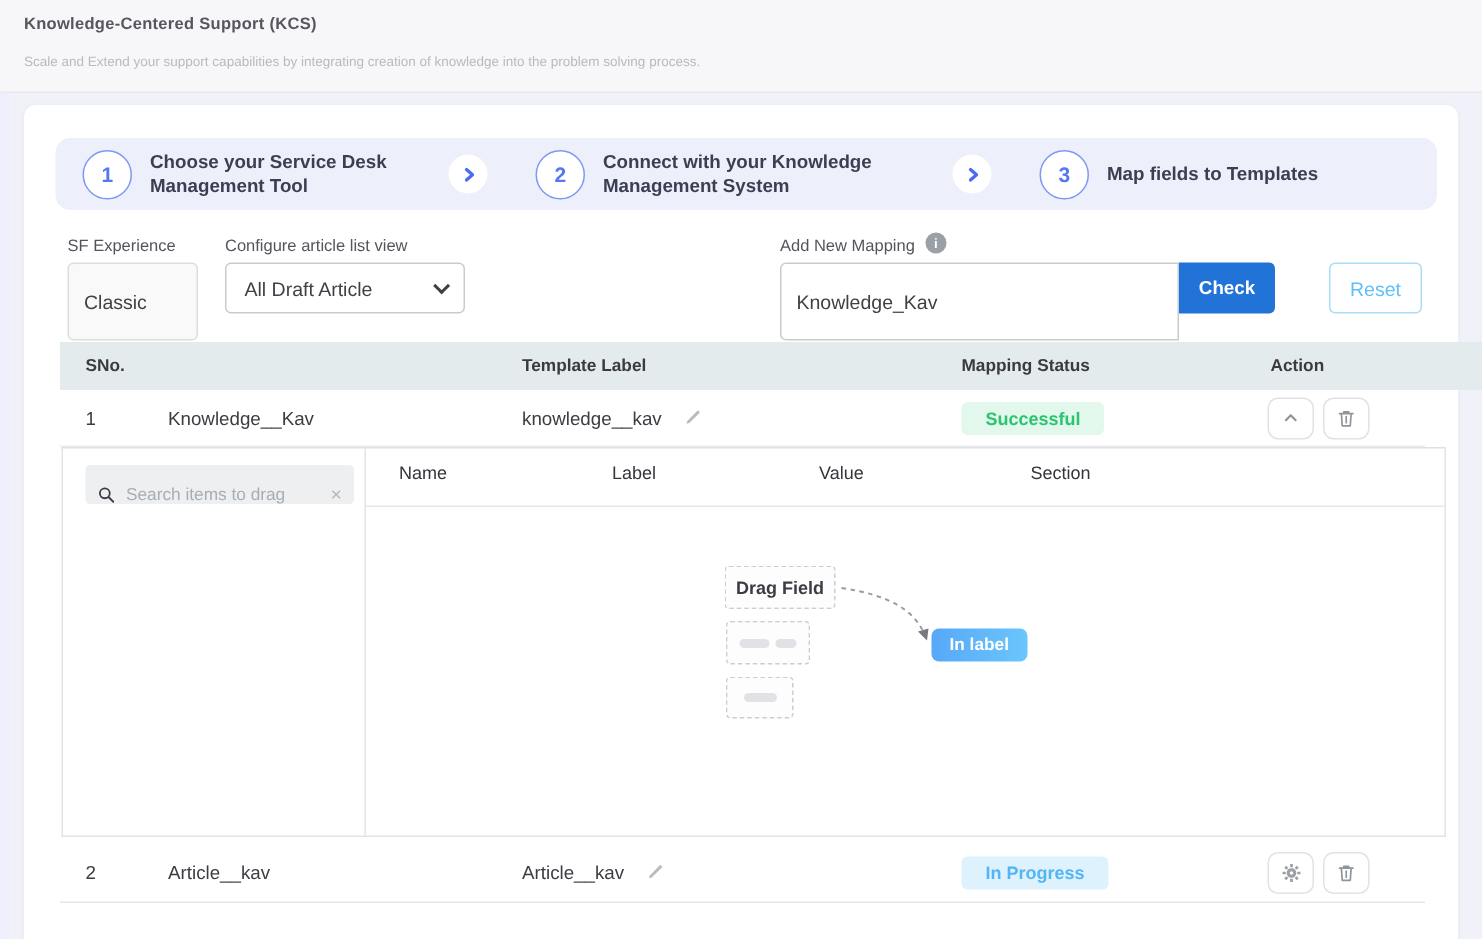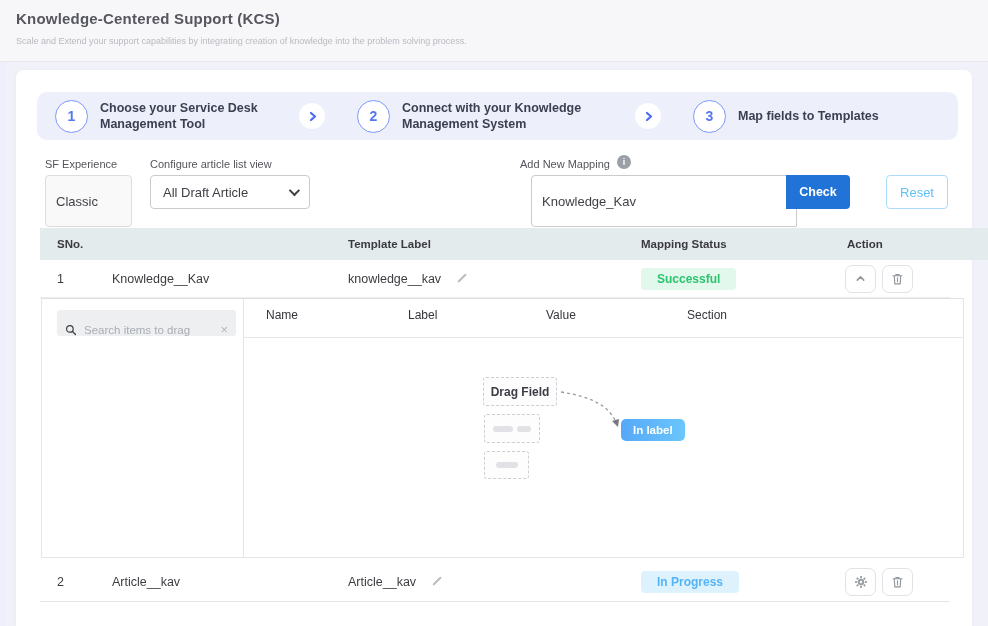--- a/index.html
+++ b/index.html
@@ -1,21 +1,21 @@
 <!DOCTYPE html>
 <html><head>
 <meta charset="utf-8">
 <style>
   * { margin:0; padding:0; box-sizing:border-box; }
   html,body { width:988px; height:626px; }
   body { font-family:"Liberation Sans", sans-serif; background:#f1f2f9; overflow:hidden; }
   .page { position:relative; width:988px; height:626px; }
 
   .top-band { position:absolute; left:0; top:0; width:988px; height:62px; background:#f7f7f9; border-bottom:1px solid #e9e9ec; }
-  .page-title { position:absolute; left:16px; top:10px; font-size:15px; font-weight:bold; color:#56565f; letter-spacing:.2px; }
+  .page-title { position:absolute; left:16px; top:10px; font-size:11px; font-weight:bold; color:#56565f; letter-spacing:.2px; }
   .page-subtitle { position:absolute; left:16px; top:36px; font-size:9px; color:#b9b9c1; }
 
   .edge-strip { position:absolute; left:0; top:62px; width:6px; height:564px; background:#edeffc; }
 
   .card { position:absolute; left:16px; top:70px; width:956px; height:556px; background:#ffffff; border-radius:8px 8px 0 0; box-shadow:0 1px 4px rgba(40,40,80,.05); }
 
   
   .stepper { position:absolute; left:21px; top:22px; width:921px; height:48px; background:#edf0fb; border-radius:10px; }
   .step { position:absolute; top:0; height:48px; display:flex; align-items:center; }
   .step-circle { width:33px; height:33px; border:1.5px solid #7f98f3; border-radius:50%; background:#fff;
@@ -34,21 +34,21 @@
   .lbl-sf { left:29px; } .lbl-cfg { left:134px; } .lbl-map { left:504px; }
   .info-icon { position:absolute; left:601px; top:85px; width:14px; height:14px; border-radius:50%;
                background:#9aa0a6; color:#fff; font-size:9px; font-weight:bold; text-align:center; line-height:14px; }
   .inp { position:absolute; top:105px; height:52px; border:1px solid #c9cbcf; border-radius:4px;
          font-family:"Liberation Sans", sans-serif; font-size:13px; color:#3f3f46; padding:16px 10px; background:#fff; }
   .inp-classic { left:29px; width:87px; background:#f9f9fa; border-color:#dddde0; }
   .sel { position:absolute; left:134px; top:105px; width:160px; height:34px; border:1px solid #c9cbcf; border-radius:4px;
          background:#fff; display:flex; align-items:center; padding:0 12px; font-size:13px; color:#3f3f46; cursor:pointer; }
   .sel-chev { margin-left:auto; width:8px; height:8px; border-right:2px solid #3f3f46; border-bottom:2px solid #3f3f46;
               transform:rotate(45deg) translateY(-2px); }
-  .inp-map { left:504px; width:266px; border-radius:4px 0 0 4px;margin-left:11px; }
+  .inp-map { left:504px; width:266px; border-radius:4px 0 0 4px; }
   .btn-check { position:absolute; left:770px; top:105px; width:64px; height:34px; background:#2273d7; color:#fff;
                font-size:12.5px; font-weight:bold; border:none; border-radius:0 4px 4px 0; cursor:pointer;
                font-family:"Liberation Sans", sans-serif; }
   .btn-reset { position:absolute; left:870px; top:105px; width:62px; height:34px; background:#fff; color:#5fc0f8;
                font-size:13px; border:1px solid #abdcf9; border-radius:4px; cursor:pointer;
                font-family:"Liberation Sans", sans-serif; }
 
   
   .thead { position:absolute; left:24px; top:158px; width:964px; height:32px; background:#e4ebed; }
   .thead .th { position:absolute; top:0; height:32px; display:flex; align-items:center;

